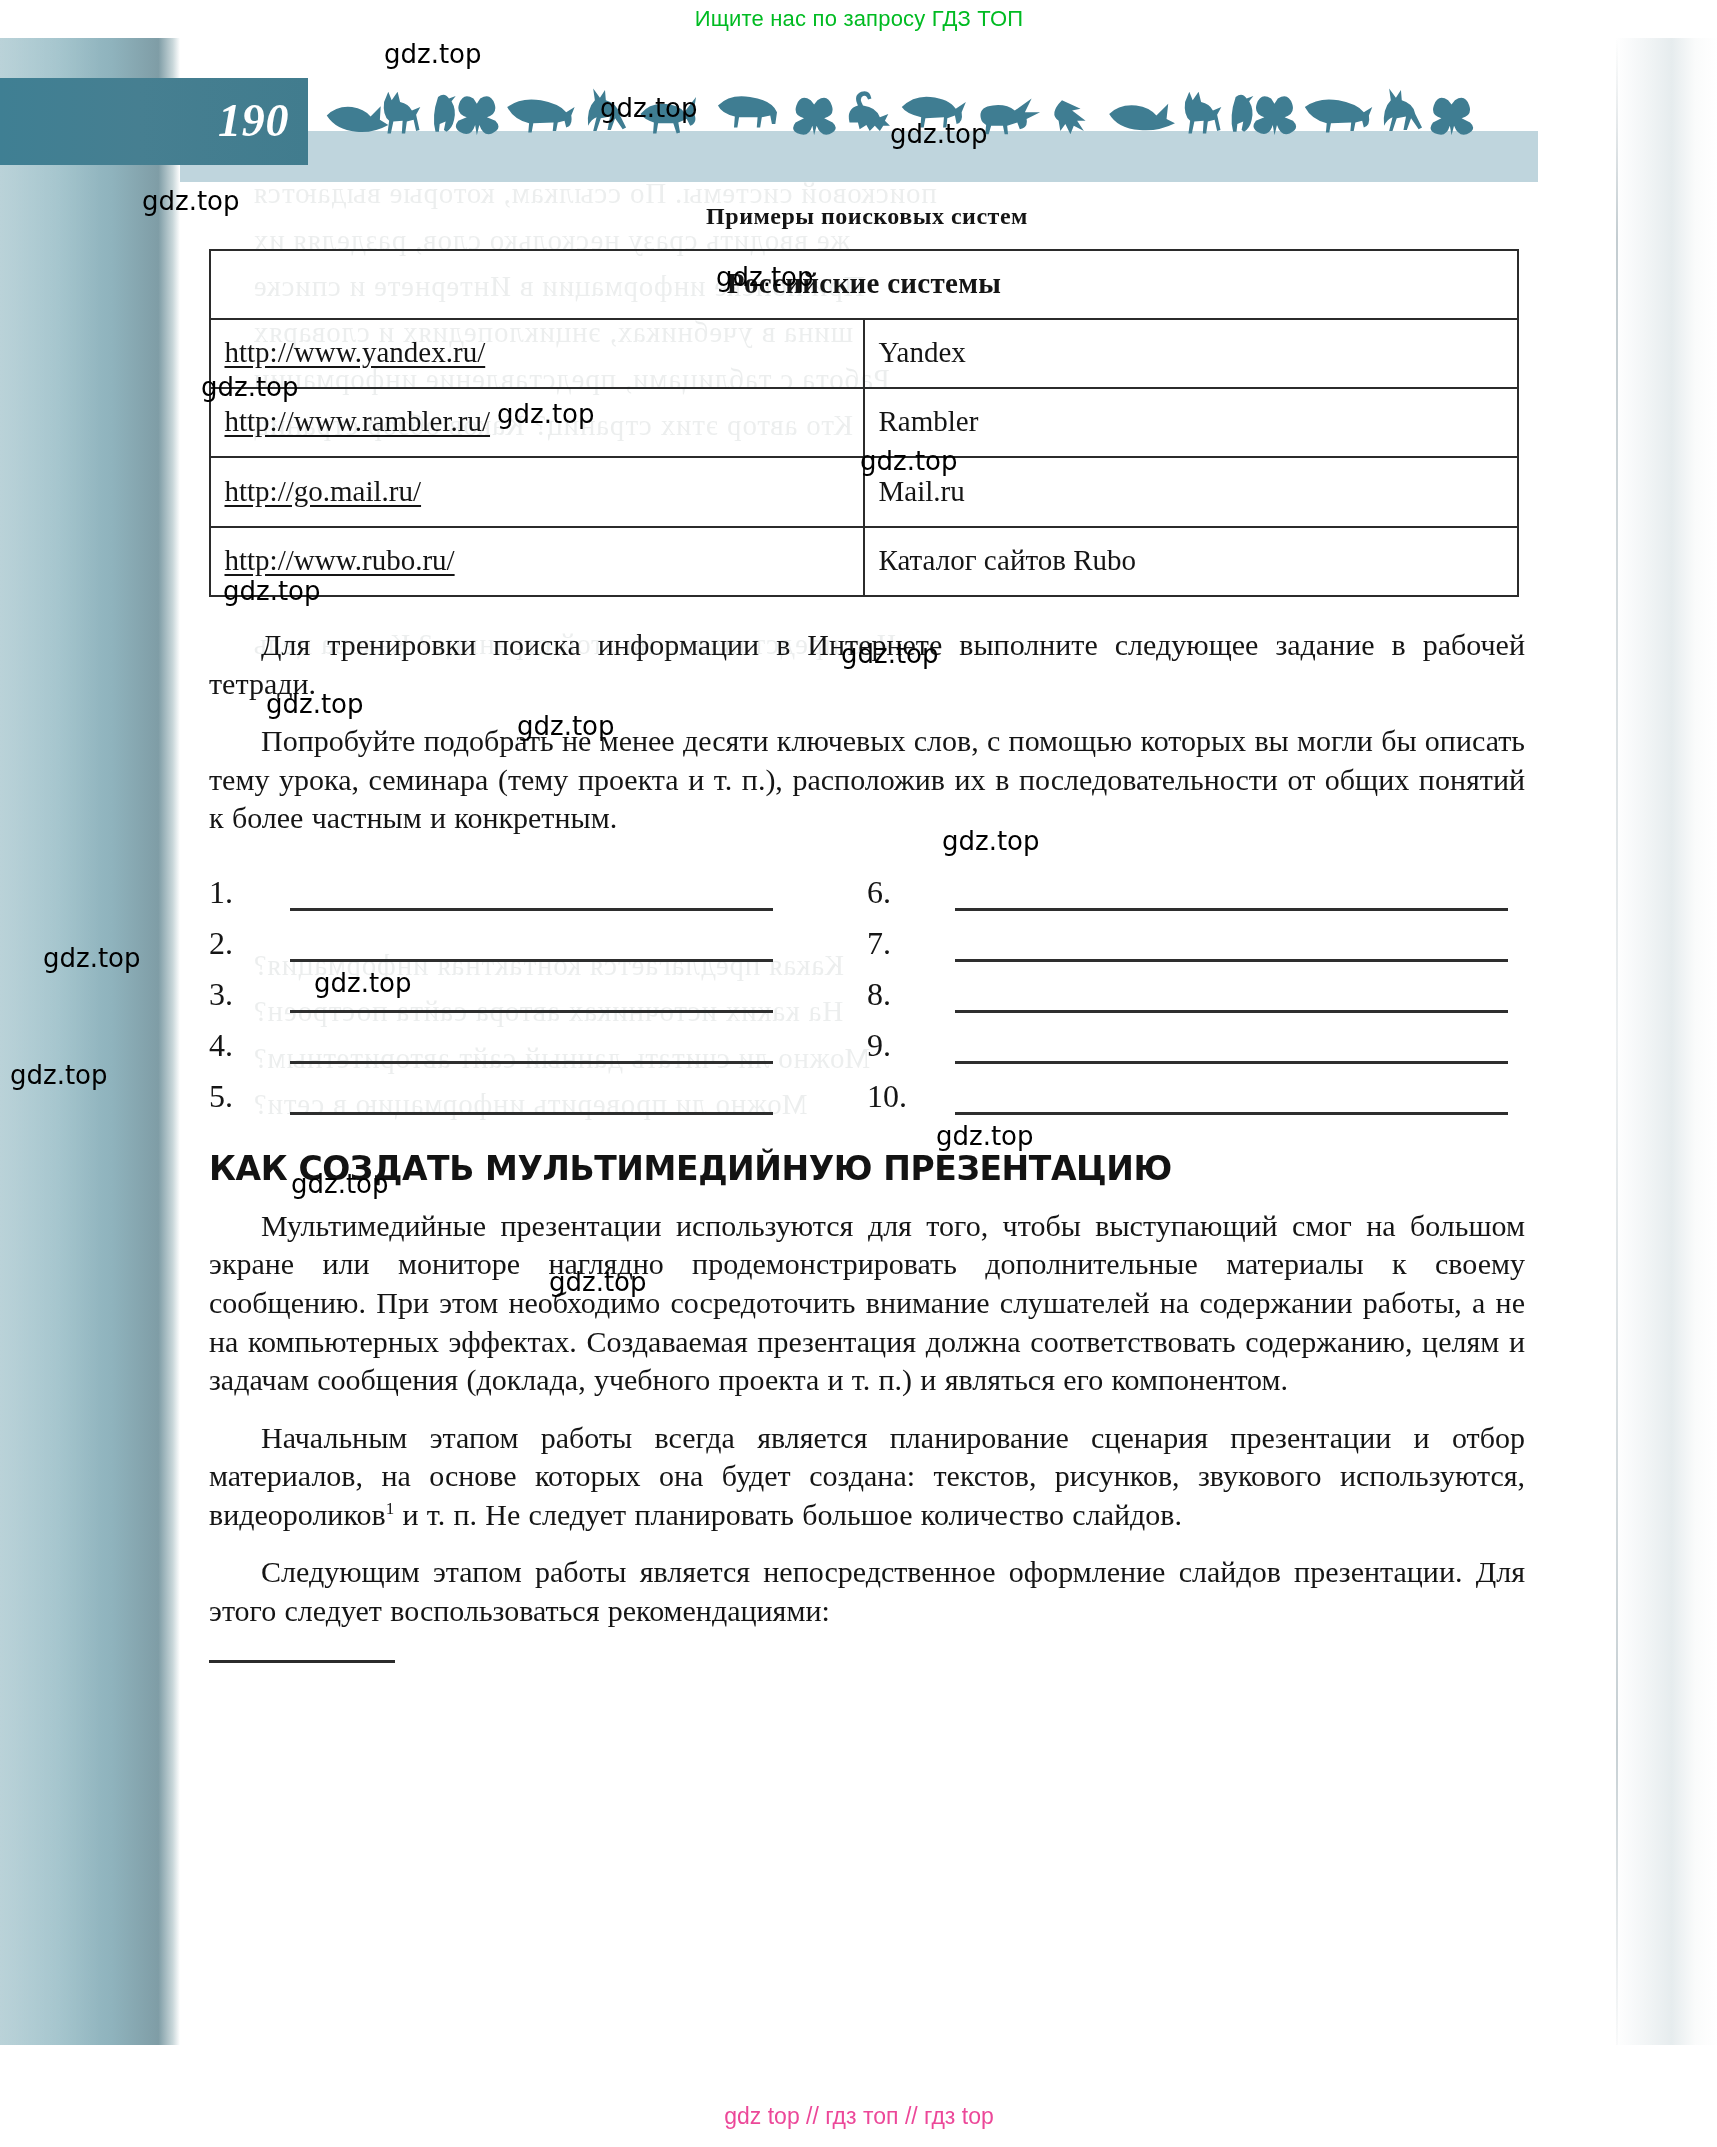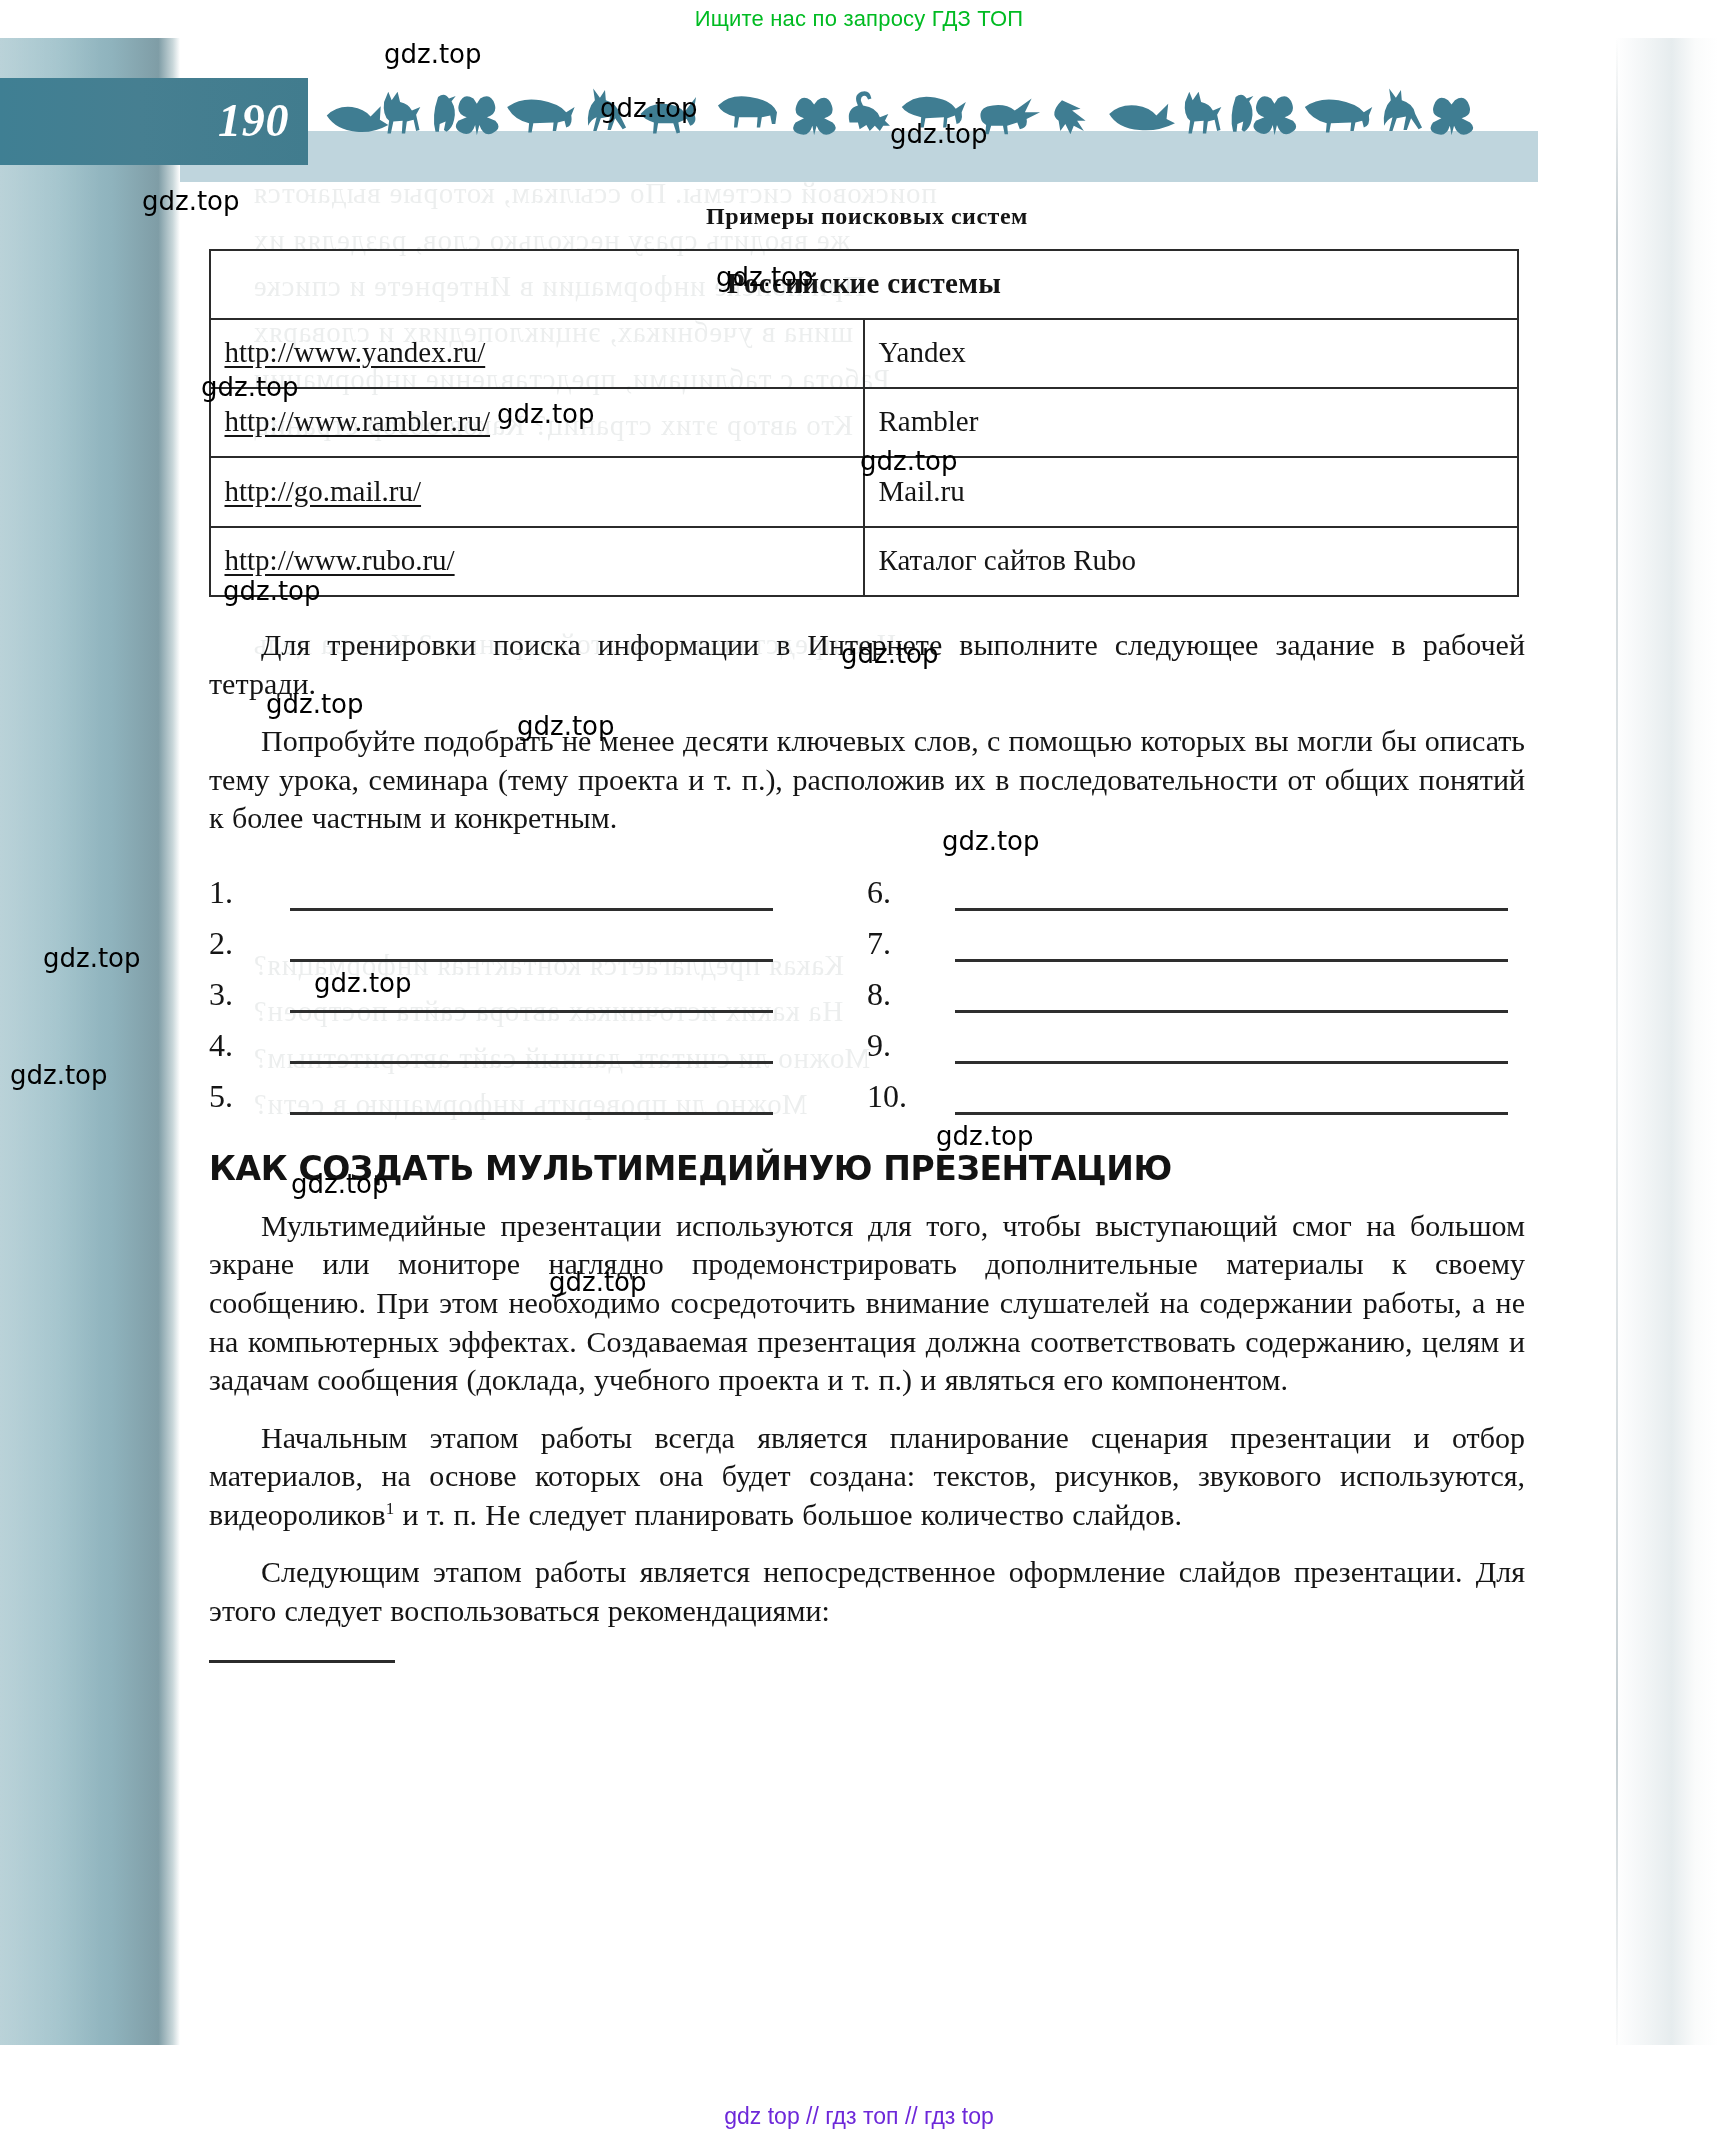--- a/index.html
+++ b/index.html
@@ -257,21 +257,21 @@
     left: 0; bottom: 0;
     width: 1718px;
     height: 61px;
     background: #ffffff;
     text-align: center;
     z-index: 40;
   }
   .footer-text {
     font-family: "Liberation Sans", sans-serif;
     font-size: 23px;
-    color: #6d28d9;
+    color: #ec4899;
     line-height: 61px;
     white-space: nowrap;
   }
 
   
   .wm {
     position: absolute;
     font-family: "DejaVu Sans", sans-serif;
     font-size: 26px;
     color: #000000;

